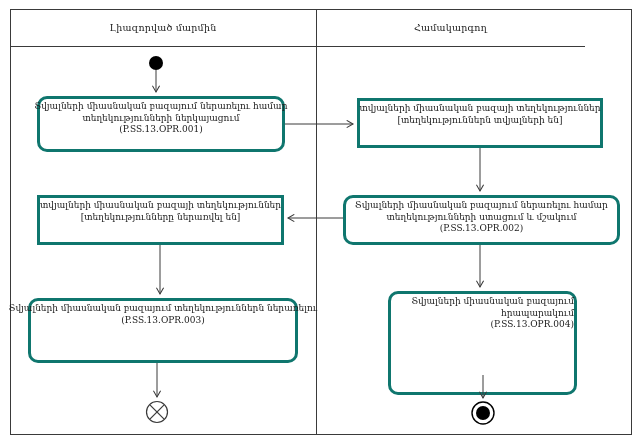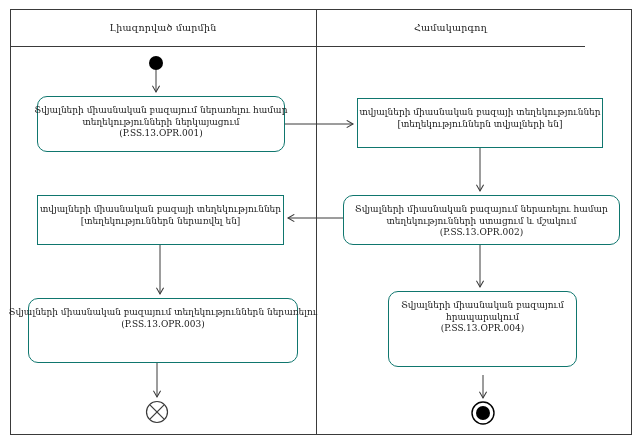--- a/index.html
+++ b/index.html
@@ -16,23 +16,23 @@
   }
   .lane-header{
     position:absolute;top:9px;height:38px;box-sizing:border-box;
     border-bottom:1px solid #3a3a3a;
     display:flex;align-items:center;justify-content:center;
     font-size:9.5px;letter-spacing:.2px;
   }
   .lane-header.left{left:10px;width:306px;}
   .lane-header.right{left:316px;width:269px;}
   .node{
-    position:absolute;box-sizing:border-box;border:1px solid #0f766e;background:#ffffff;
+    position:absolute;box-sizing:border-box;border:3px solid #0f766e;background:#ffffff;
     display:flex;flex-direction:column;align-items:center;justify-content:flex-start;
-    padding-top:8px;font-size:9px;line-height:11.5px;text-align:center;
+    padding-top:2px;font-size:9px;line-height:11.5px;text-align:center;
   }
   .action{border-radius:10px;}
   .line{white-space:nowrap;display:block;}
   svg.overlay{position:absolute;left:0;top:0;width:640px;height:442px;pointer-events:none;}
 </style>
 </head>
 <body>
 
 <div class="diagram">
 
@@ -58,29 +58,29 @@
   </div>
 
   <div class="node action" style="left:343px;top:195px;width:277px;height:50px;">
     <span class="line">Տվյալների միասնական բազայում ներառելու համար</span>
     <span class="line">տեղեկությունների ստացում և մշակում</span>
     <span class="line">(P.SS.13.OPR.002)</span>
   </div>
 
   <div class="node" style="left:37px;top:195px;width:247px;height:50px;">
     <span class="line">տվյալների միասնական բազայի տեղեկություններ</span>
-    <span class="line">[տեղեկություններն ներառվել են]</span>
+    <span class="line">[տեղեկությունները ներառվել են]</span>
   </div>
 
   <div class="node action" style="left:28px;top:298px;width:270px;height:65px;">
     <span class="line">Տվյալների միասնական բազայում տեղեկություններն ներառելու</span>
     <span class="line">(P.SS.13.OPR.003)</span>
   </div>
 
-  <div class="node action" style="left:388px;top:291px;width:189px;height:76px;">
+  <div class="node action" style="left:388px;top:291px;width:189px;height:104px;align-items:flex-end;">
     <span class="line">Տվյալների միասնական բազայում</span>
     <span class="line">հրապարակում</span>
     <span class="line">(P.SS.13.OPR.004)</span>
   </div>
 
   <svg class="overlay" viewBox="0 0 640 442">
     <defs>
       <marker id="arr" viewBox="0 0 10 10" refX="8" refY="5" markerWidth="9" markerHeight="9" orient="auto-start-reverse" markerUnits="userSpaceOnUse">
         <path d="M1,1 L8,5 L1,9" fill="none" stroke="#3a3a3a" stroke-width="1.2"></path>
       </marker>

